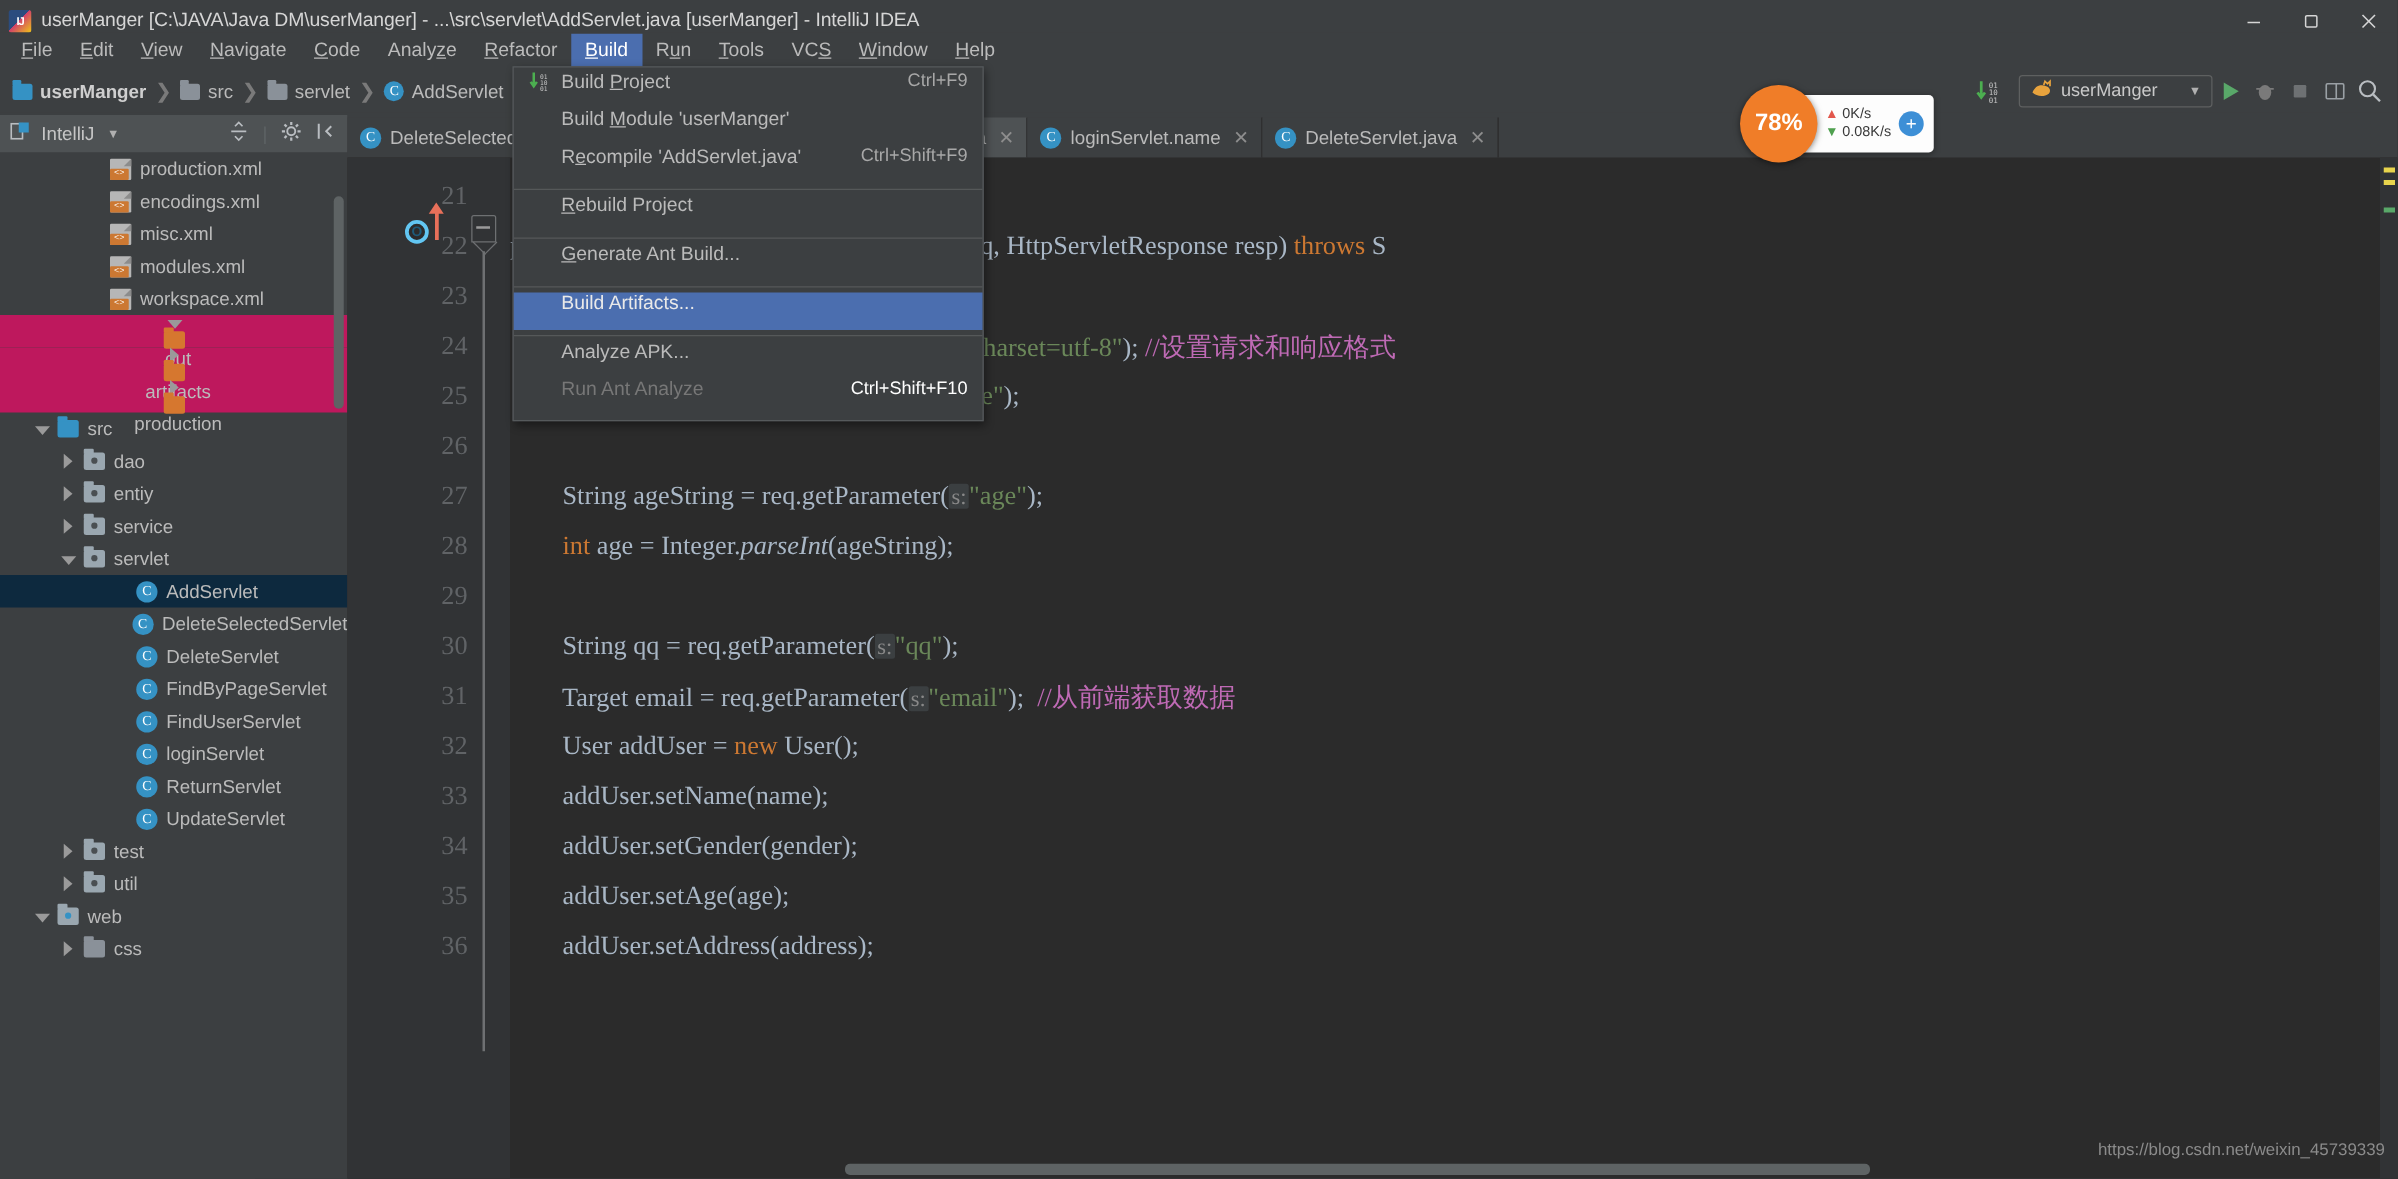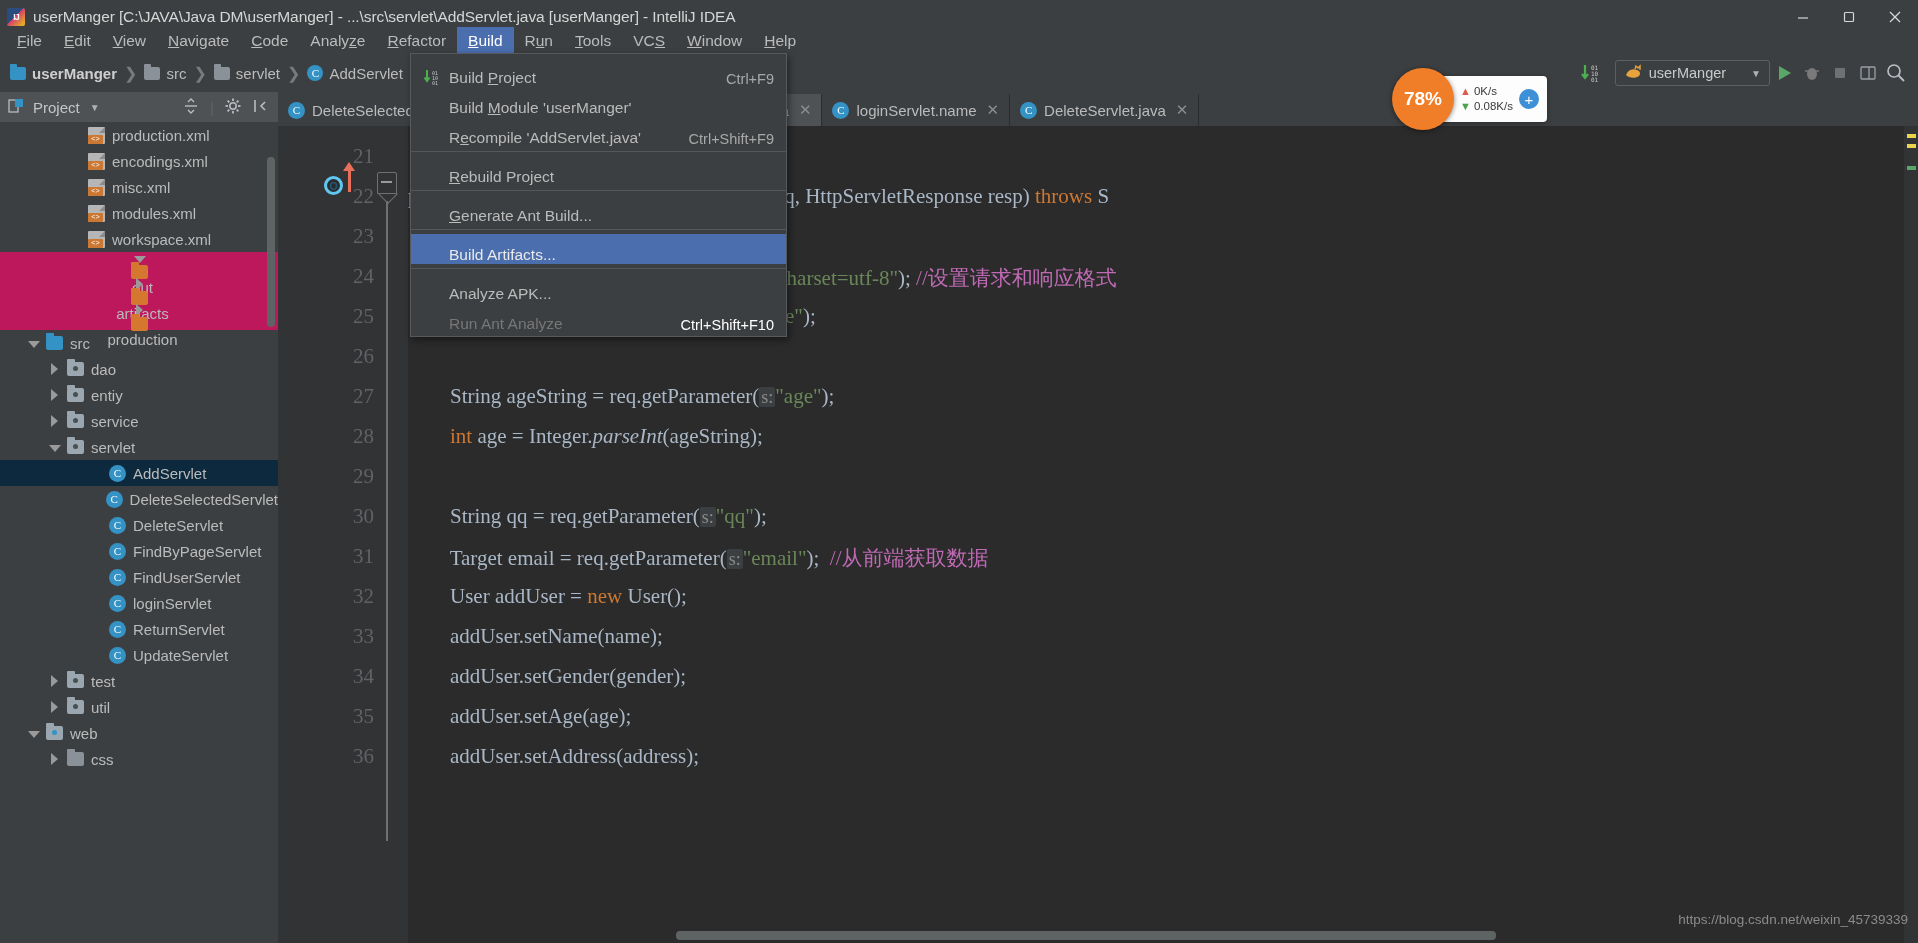--- a/index.html
+++ b/index.html
@@ -207,21 +207,21 @@
   
   .hscroll { position:absolute; left: 398px; bottom: 3px; width: 820px; height: 9px; background:#5e6364; border-radius:4px;}
 
   
   .dropdown {
     position: absolute; left: 410px; top: 53px; width: 377px;
     background: #3c3f41; border: 1px solid #565a5c;
     box-shadow: 2px 3px 7px rgba(0,0,0,0.45); z-index: 50; padding: 3px 0;
   }
   .dd-item {
-    height: 30px; display: flex; align-items: flex-end; color: #bbbbbb; font-size: 15.5px;
+    height: 30px; display: flex; align-items: flex-start; color: #bbbbbb; font-size: 15.5px;
     padding: 0 12px; white-space: nowrap; position: relative;
   }
   .dd-item.sel { background: #4b6eaf; color: #e9e9e9; }
   .dd-item.disabled { color: #777777; }
   .dd-ico { width: 24px; flex: 0 0 auto; display:flex; align-items:center; }
   .dd-lbl { margin-left: 2px; }
   .dd-key { margin-left: auto; color: #a8a8a8; font-size: 14.5px; }
   .dd-item.disabled .dd-key { color: #ffffff; }
   .dd-sep { height: 1px; background: #555859; margin: 4px 0; }
   .dd-lbl u { text-decoration: underline; }
@@ -374,21 +374,21 @@
     </div>
   </div>
 
   <div class="proj-header">
     <span style="margin-left:8px">
       <svg width="17" height="16" viewBox="0 0 17 16">
         <rect x="1" y="2" width="9" height="12" fill="none" stroke="#b9bdc1" stroke-width="1.3"></rect>
         <rect x="7" y="1" width="8" height="8" fill="#3592c4"></rect>
       </svg>
     </span>
-    <span class="lbl">Project</span>
+    <span class="lbl">IntelliJ</span>
     <span style="margin-left:10px;font-size:10px;color:#b0b0b0;">▼</span>
     <div class="proj-hdr-icons">
       <span>
         <svg width="18" height="18" viewBox="0 0 18 18">
           <line x1="3" y1="9" x2="15" y2="9" stroke="#b9bdc1" stroke-width="1.4"></line>
           <path d="M6 5 L9 2 L12 5" stroke="#b9bdc1" stroke-width="1.4" fill="none"></path>
           <path d="M6 13 L9 16 L12 13" stroke="#b9bdc1" stroke-width="1.4" fill="none"></path>
         </svg>
       </span>
       <span style="color:#5e6365">|</span>

